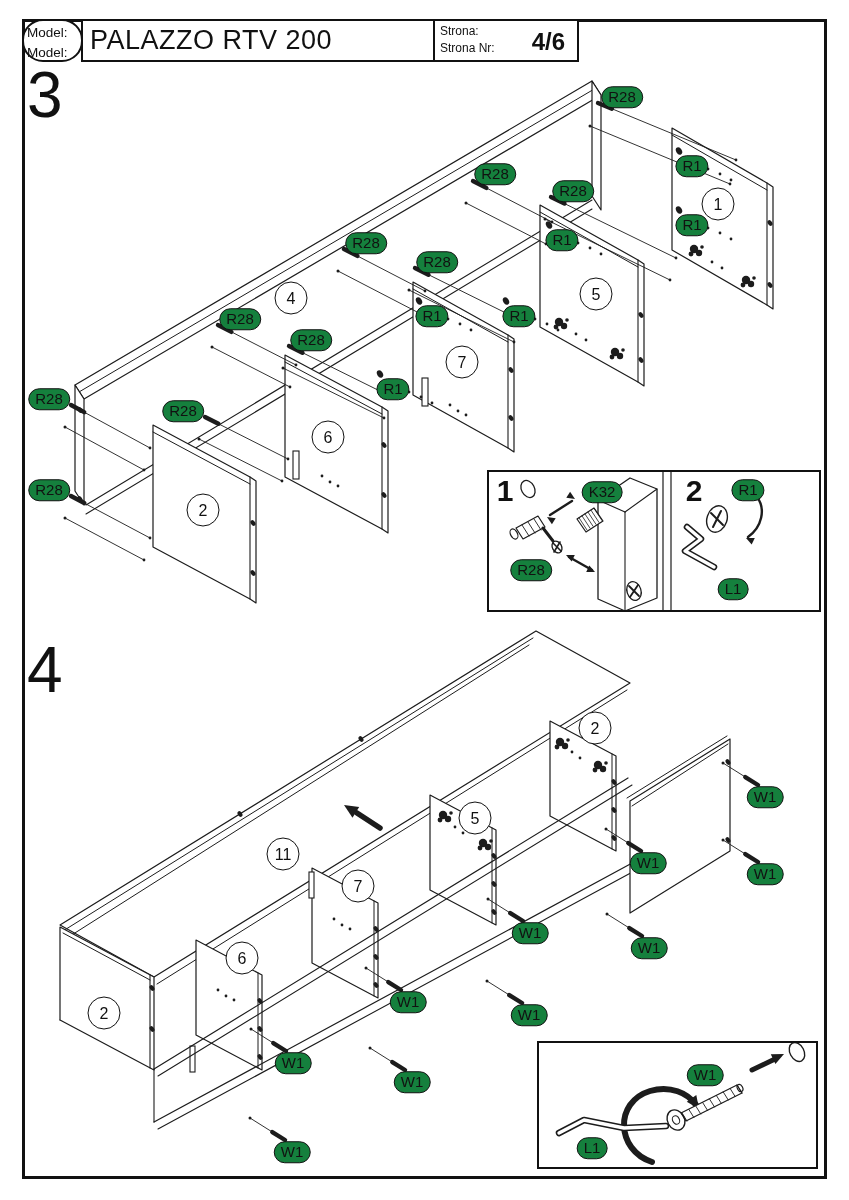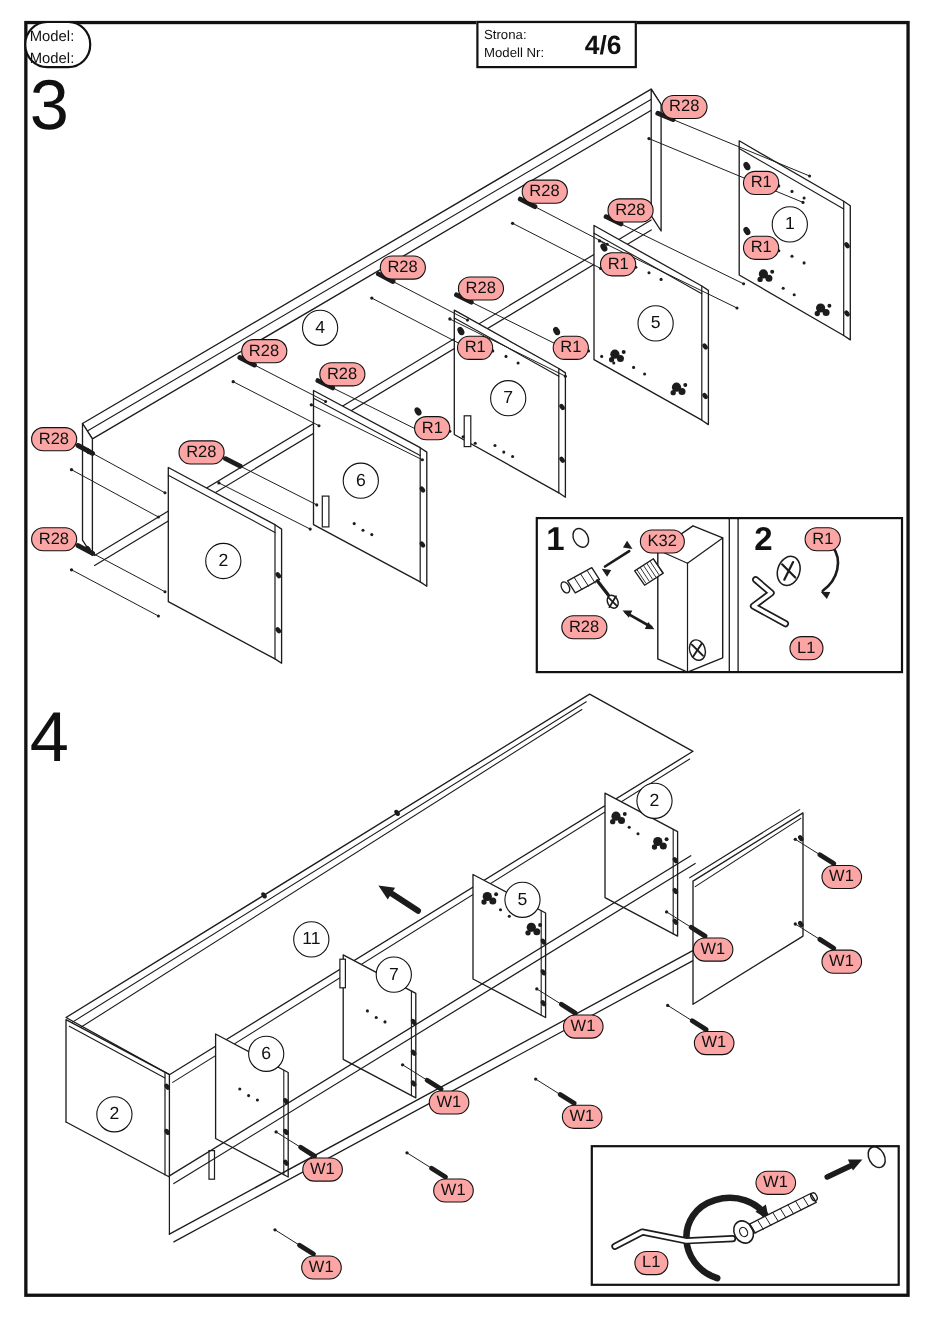--- a/index.html
+++ b/index.html
@@ -10,21 +10,21 @@
   .hbox{position:absolute;border:2.5px solid #111;box-sizing:border-box;background:#fff;}
   #model-box{left:22px;top:19px;width:61px;height:43px;font-size:13.5px;line-height:1.45;padding:2px 0 0 3px;border-radius:21px;}
   #title-box{left:81px;top:19px;width:354px;height:43px;}
   #title-box .t{font-size:27px;letter-spacing:.5px;line-height:38px;padding-left:7px;white-space:nowrap;}
   #strona-box{left:433px;top:19px;width:146px;height:43px;}
   #strona-box .lbls{position:absolute;left:5px;top:2px;font-size:12px;line-height:1.45;}
   #strona-box .num{position:absolute;right:12px;top:7px;font-size:24px;font-weight:bold;}
   .bignum{position:absolute;font-size:64px;line-height:1;}
   .insetnum{position:absolute;font-size:30px;font-weight:bold;transform:translate(-50%,-50%);}
   .stadium{position:absolute;transform:translate(-50%,-50%);border:1.6px solid #111;
-        border-radius:12px;background:#fca5a5;font-size:15px;line-height:1.1;
+        border-radius:12px;background:#15803d;font-size:15px;line-height:1.1;
         padding:1.5px 6px;white-space:nowrap;}
   .pcircle{position:absolute;transform:translate(-50%,-50%);width:31px;height:31px;
         border:1.4px solid #111;border-radius:50%;background:#fff;display:flex;
         align-items:center;justify-content:center;font-size:16px;}
   .insetbox{position:absolute;border:2.5px solid #111;box-sizing:border-box;background:transparent;}
   svg{position:absolute;left:0;top:0;}
 </style>
 </head>
 <body>
 
@@ -398,24 +398,27 @@
         <ellipse cx="676" cy="1120" rx="3.4" ry="4.4" transform="rotate(-28 676 1120)" fill="none" stroke="#1c1c1c" stroke-width="1.1"></ellipse>
       </g>
     </svg>
 
   <div class="pageborder"></div>
 
   <div class="hbox" id="model-box">
     <div>Model:</div>
     <div>Model:</div>
   </div>
+  <div class="hbox" id="title-box">
+    <div class="t">PALAZZO RTV 200</div>
+  </div>
   <div class="hbox" id="strona-box">
     <div class="lbls">
       <div>Strona:</div>
-      <div>Modell Nr:</div>
+      <div>Strona Nr:</div>
     </div>
     <div class="num">4/6</div>
   </div>
 
   <div class="bignum" style="left:27px;top:63px">3</div>
   <div class="bignum" style="left:27px;top:638px">4</div>
 
   <div class="insetbox" style="left:487px;top:470px;width:334px;height:142px"></div>
   <div class="insetbox" style="left:537px;top:1041px;width:281px;height:128px"></div>
   <div class="insetnum" style="left:505px;top:491px">1</div>

